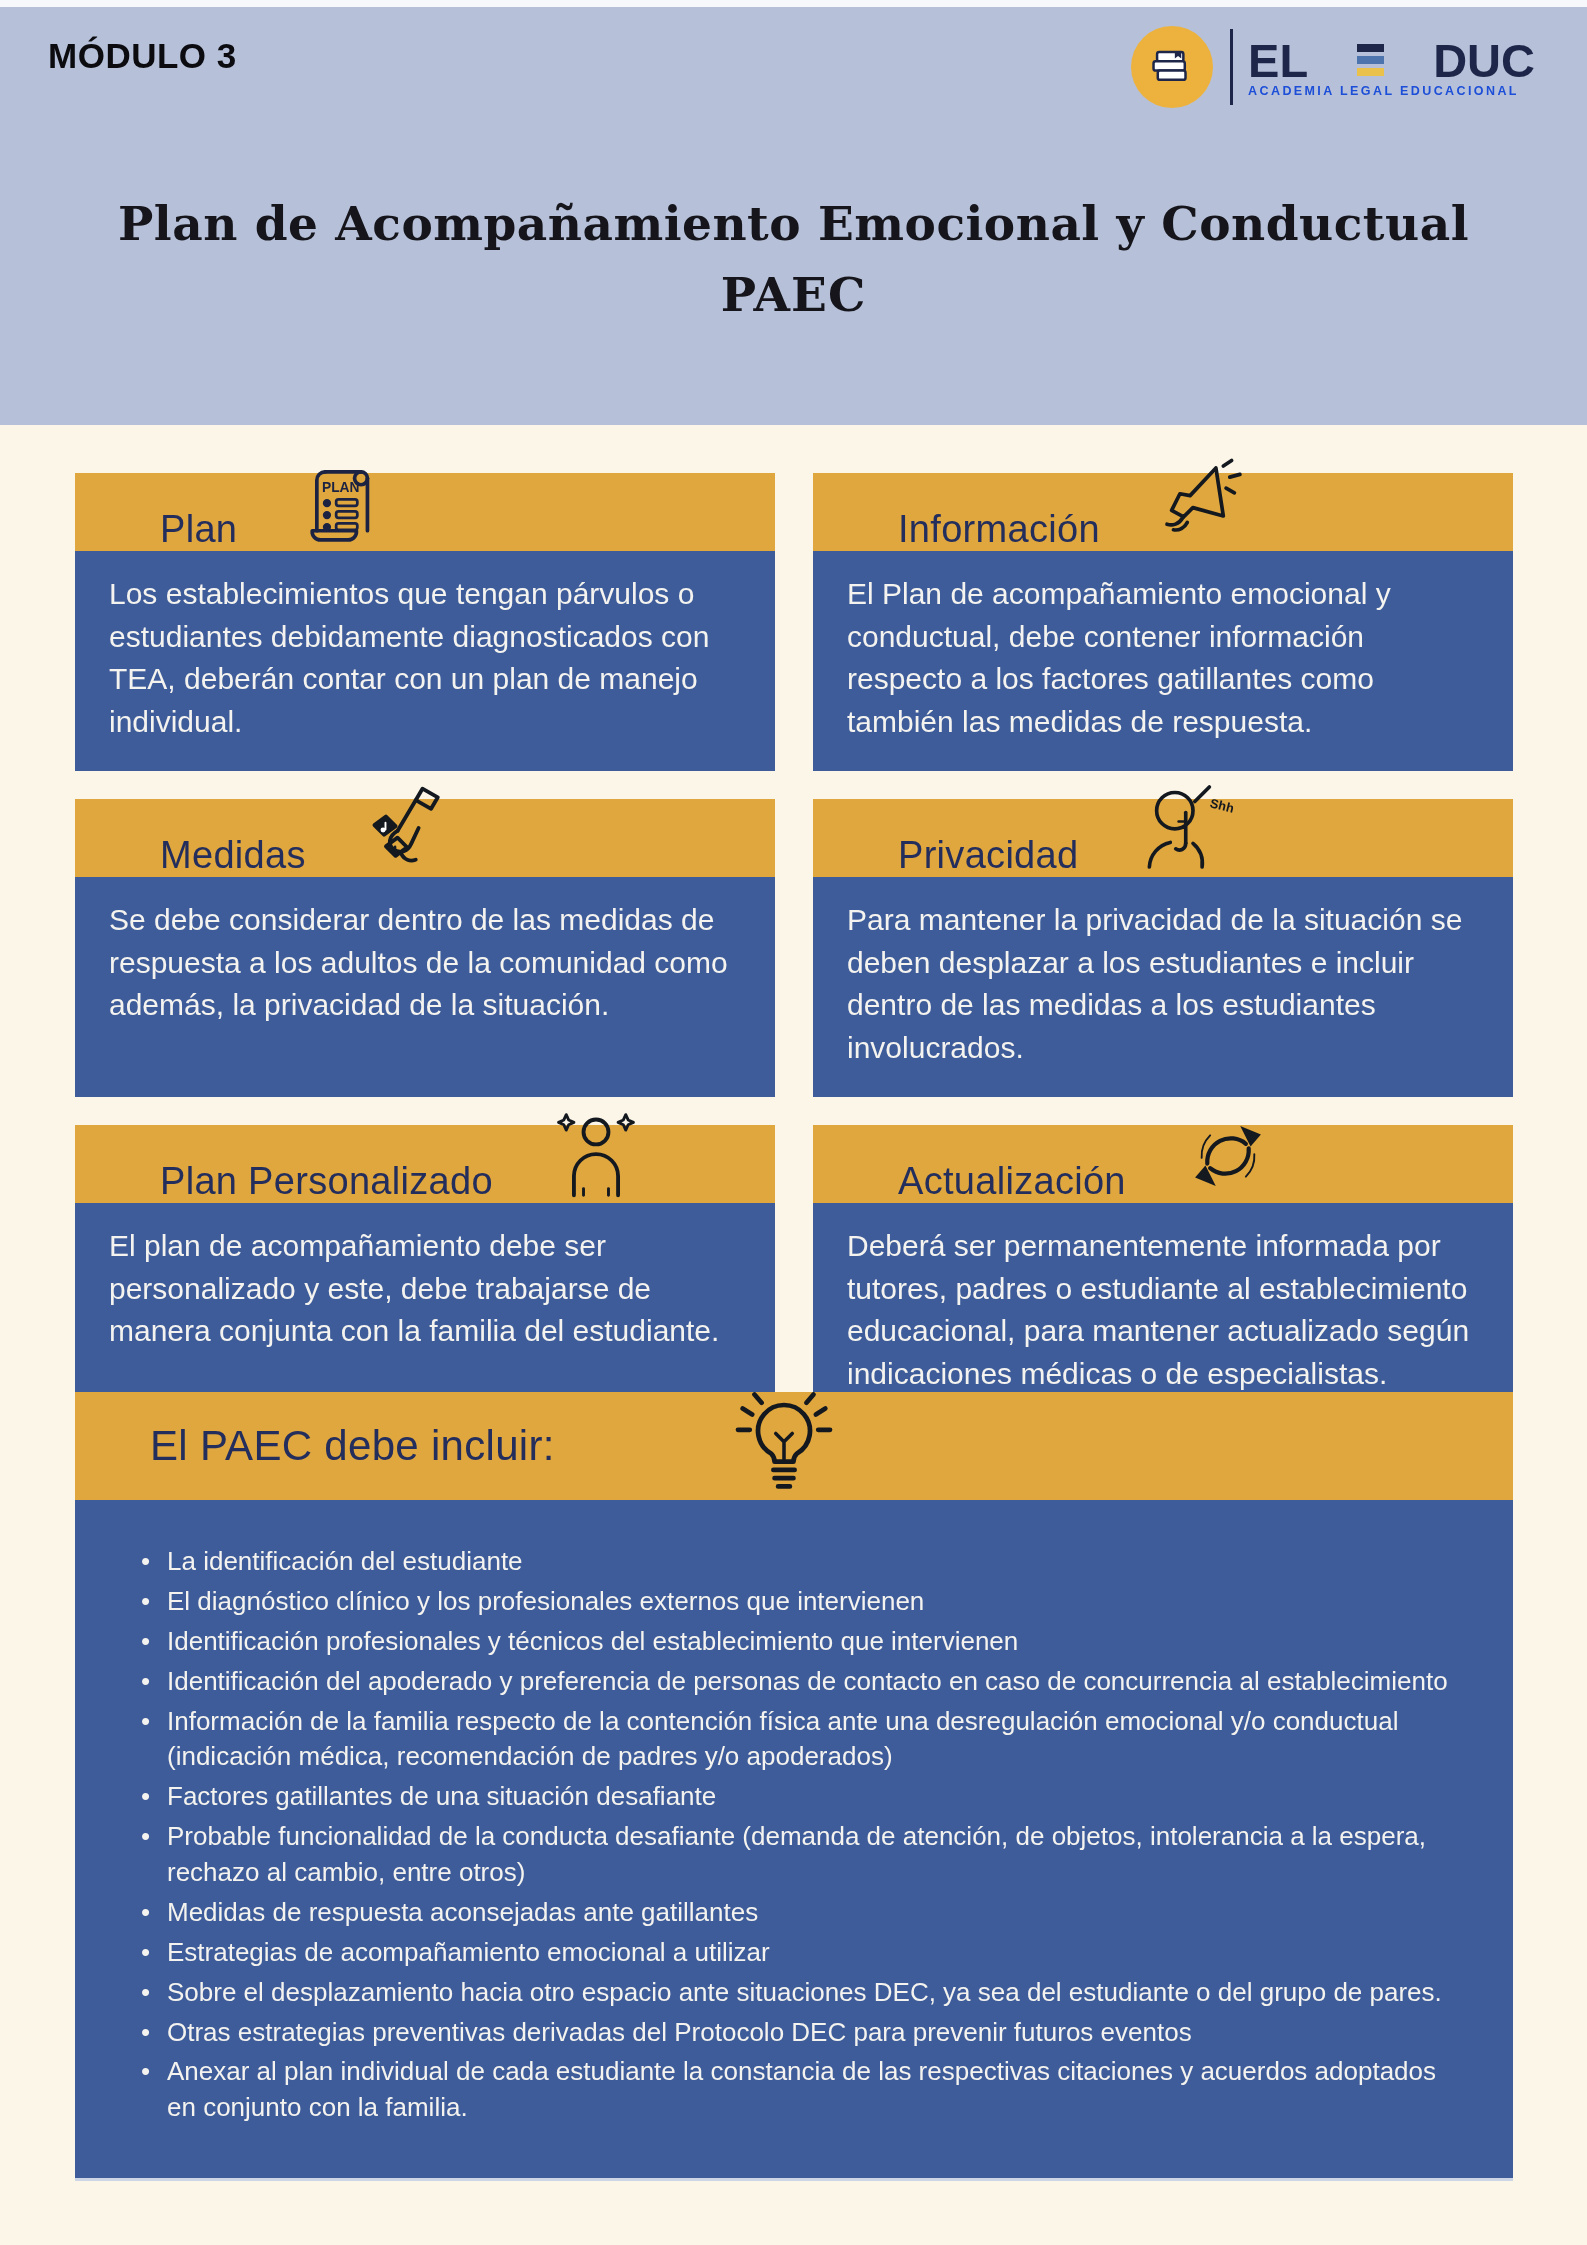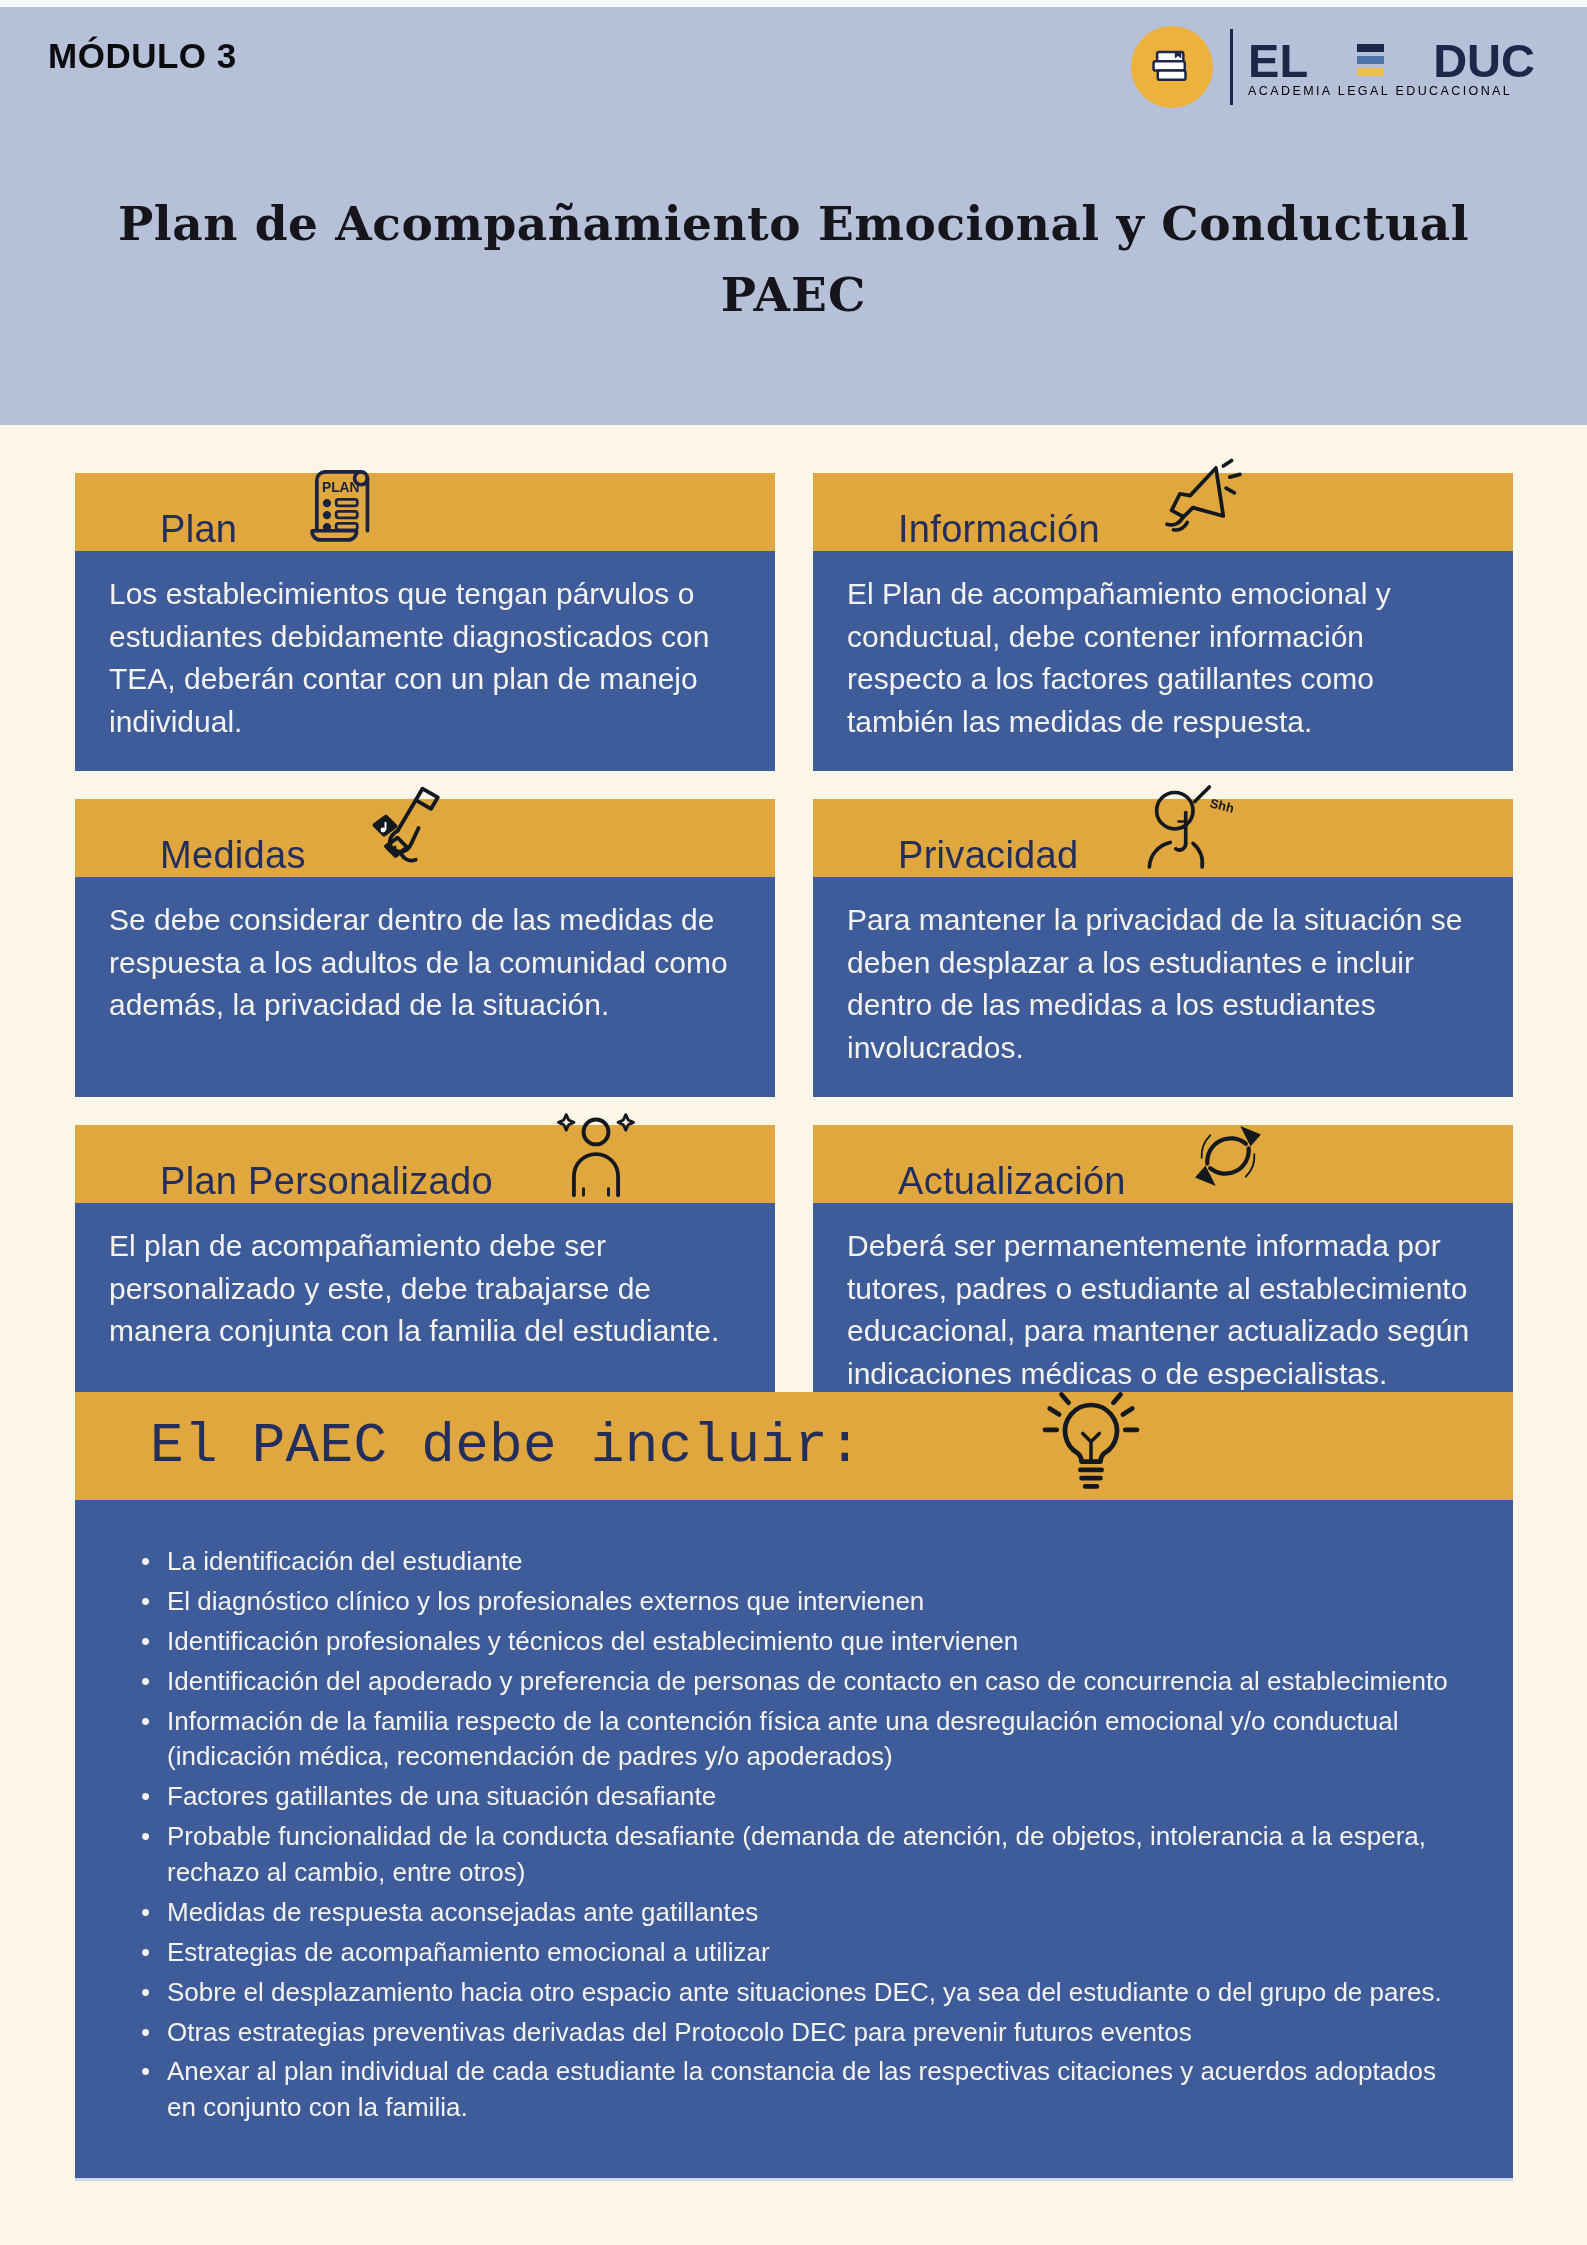--- a/index.html
+++ b/index.html
@@ -19,38 +19,38 @@
   .logo{position:absolute;top:26px;right:52px;display:flex;align-items:center;}
   .logo-circle{width:82px;height:82px;border-radius:50%;background:#ecb23d;display:flex;align-items:center;justify-content:center;flex:none;}
   .logo-divider{width:3px;height:76px;background:#1e2749;margin:0 15px 0 17px;}
   .brand-col{display:flex;flex-direction:column;align-items:flex-start;}
   .brand-row{display:flex;align-items:center;font-size:47px;font-weight:800;color:#1e2749;line-height:1;gap:44px;}
   .e-bars{display:inline-flex;flex-direction:column;gap:4px;margin:0 5px;}
   .e-bar{width:27px;height:8px;}
   .e-bar.b1{background:#1e2749;}
   .e-bar.b2{background:#4d74ac;}
   .e-bar.b3{background:#e9c14b;}
-  .tagline{font-size:12.5px;font-weight:400;letter-spacing:2.4px;color:#000000;margin-top:0;white-space:nowrap;}
+  .tagline{font-size:12.5px;font-weight:700;letter-spacing:2.4px;color:#1d4ed8;margin-top:0;white-space:nowrap;}
 
   
   .cards-grid{position:absolute;top:473px;left:75px;width:1438px;
     display:grid;grid-template-columns:700px 700px;column-gap:38px;row-gap:28px;}
   .card{width:700px;}
   .card-header{background:#e0a73e;height:78px;display:flex;align-items:flex-end;
     padding:0 10px 0 85px;box-sizing:border-box;color:#242e5c;overflow:visible;}
   .card-title{font-size:38px;letter-spacing:.3px;white-space:nowrap;}
   .card-icon{margin-left:55px;flex:none;display:flex;position:relative;}
   .card-body{background:#3e5c99;height:220px;box-sizing:border-box;overflow:hidden;
     color:#f4f3ef;font-size:30px;line-height:1.42;padding:22px 28px 0 34px;}
 
   
   .bigcard{position:absolute;top:1392px;left:75px;width:1438px;border-bottom:3px solid #ccd5e6;}
   .bigcard-header{background:#e0a73e;height:108px;display:flex;align-items:center;
     padding:0 0 0 75px;box-sizing:border-box;color:#242e5c;overflow:visible;}
-  .bigcard-title{font-size:56px;letter-spacing:.3px;font-family:Liberation Mono, monospace;}
+  .bigcard-title{font-size:42px;letter-spacing:.3px;}
   .bigcard-icon{margin-left:170px;flex:none;display:flex;margin-top:-4px;}
   .bigcard-body{background:#3e5c99;height:678px;box-sizing:border-box;overflow:hidden;
     color:#f4f3ef;font-size:26px;padding:44px 55px 0 60px;}
   .bigcard-body ul{margin:0;padding:0 0 0 32px;list-style:none;}
   .bigcard-body li{position:relative;margin-bottom:4px;line-height:1.38;}
   .bigcard-body li::before{content:"\2022";position:absolute;left:-26px;top:0;color:#f4f3ef;}
 
   svg{display:block;}
 </style>
 </head>

